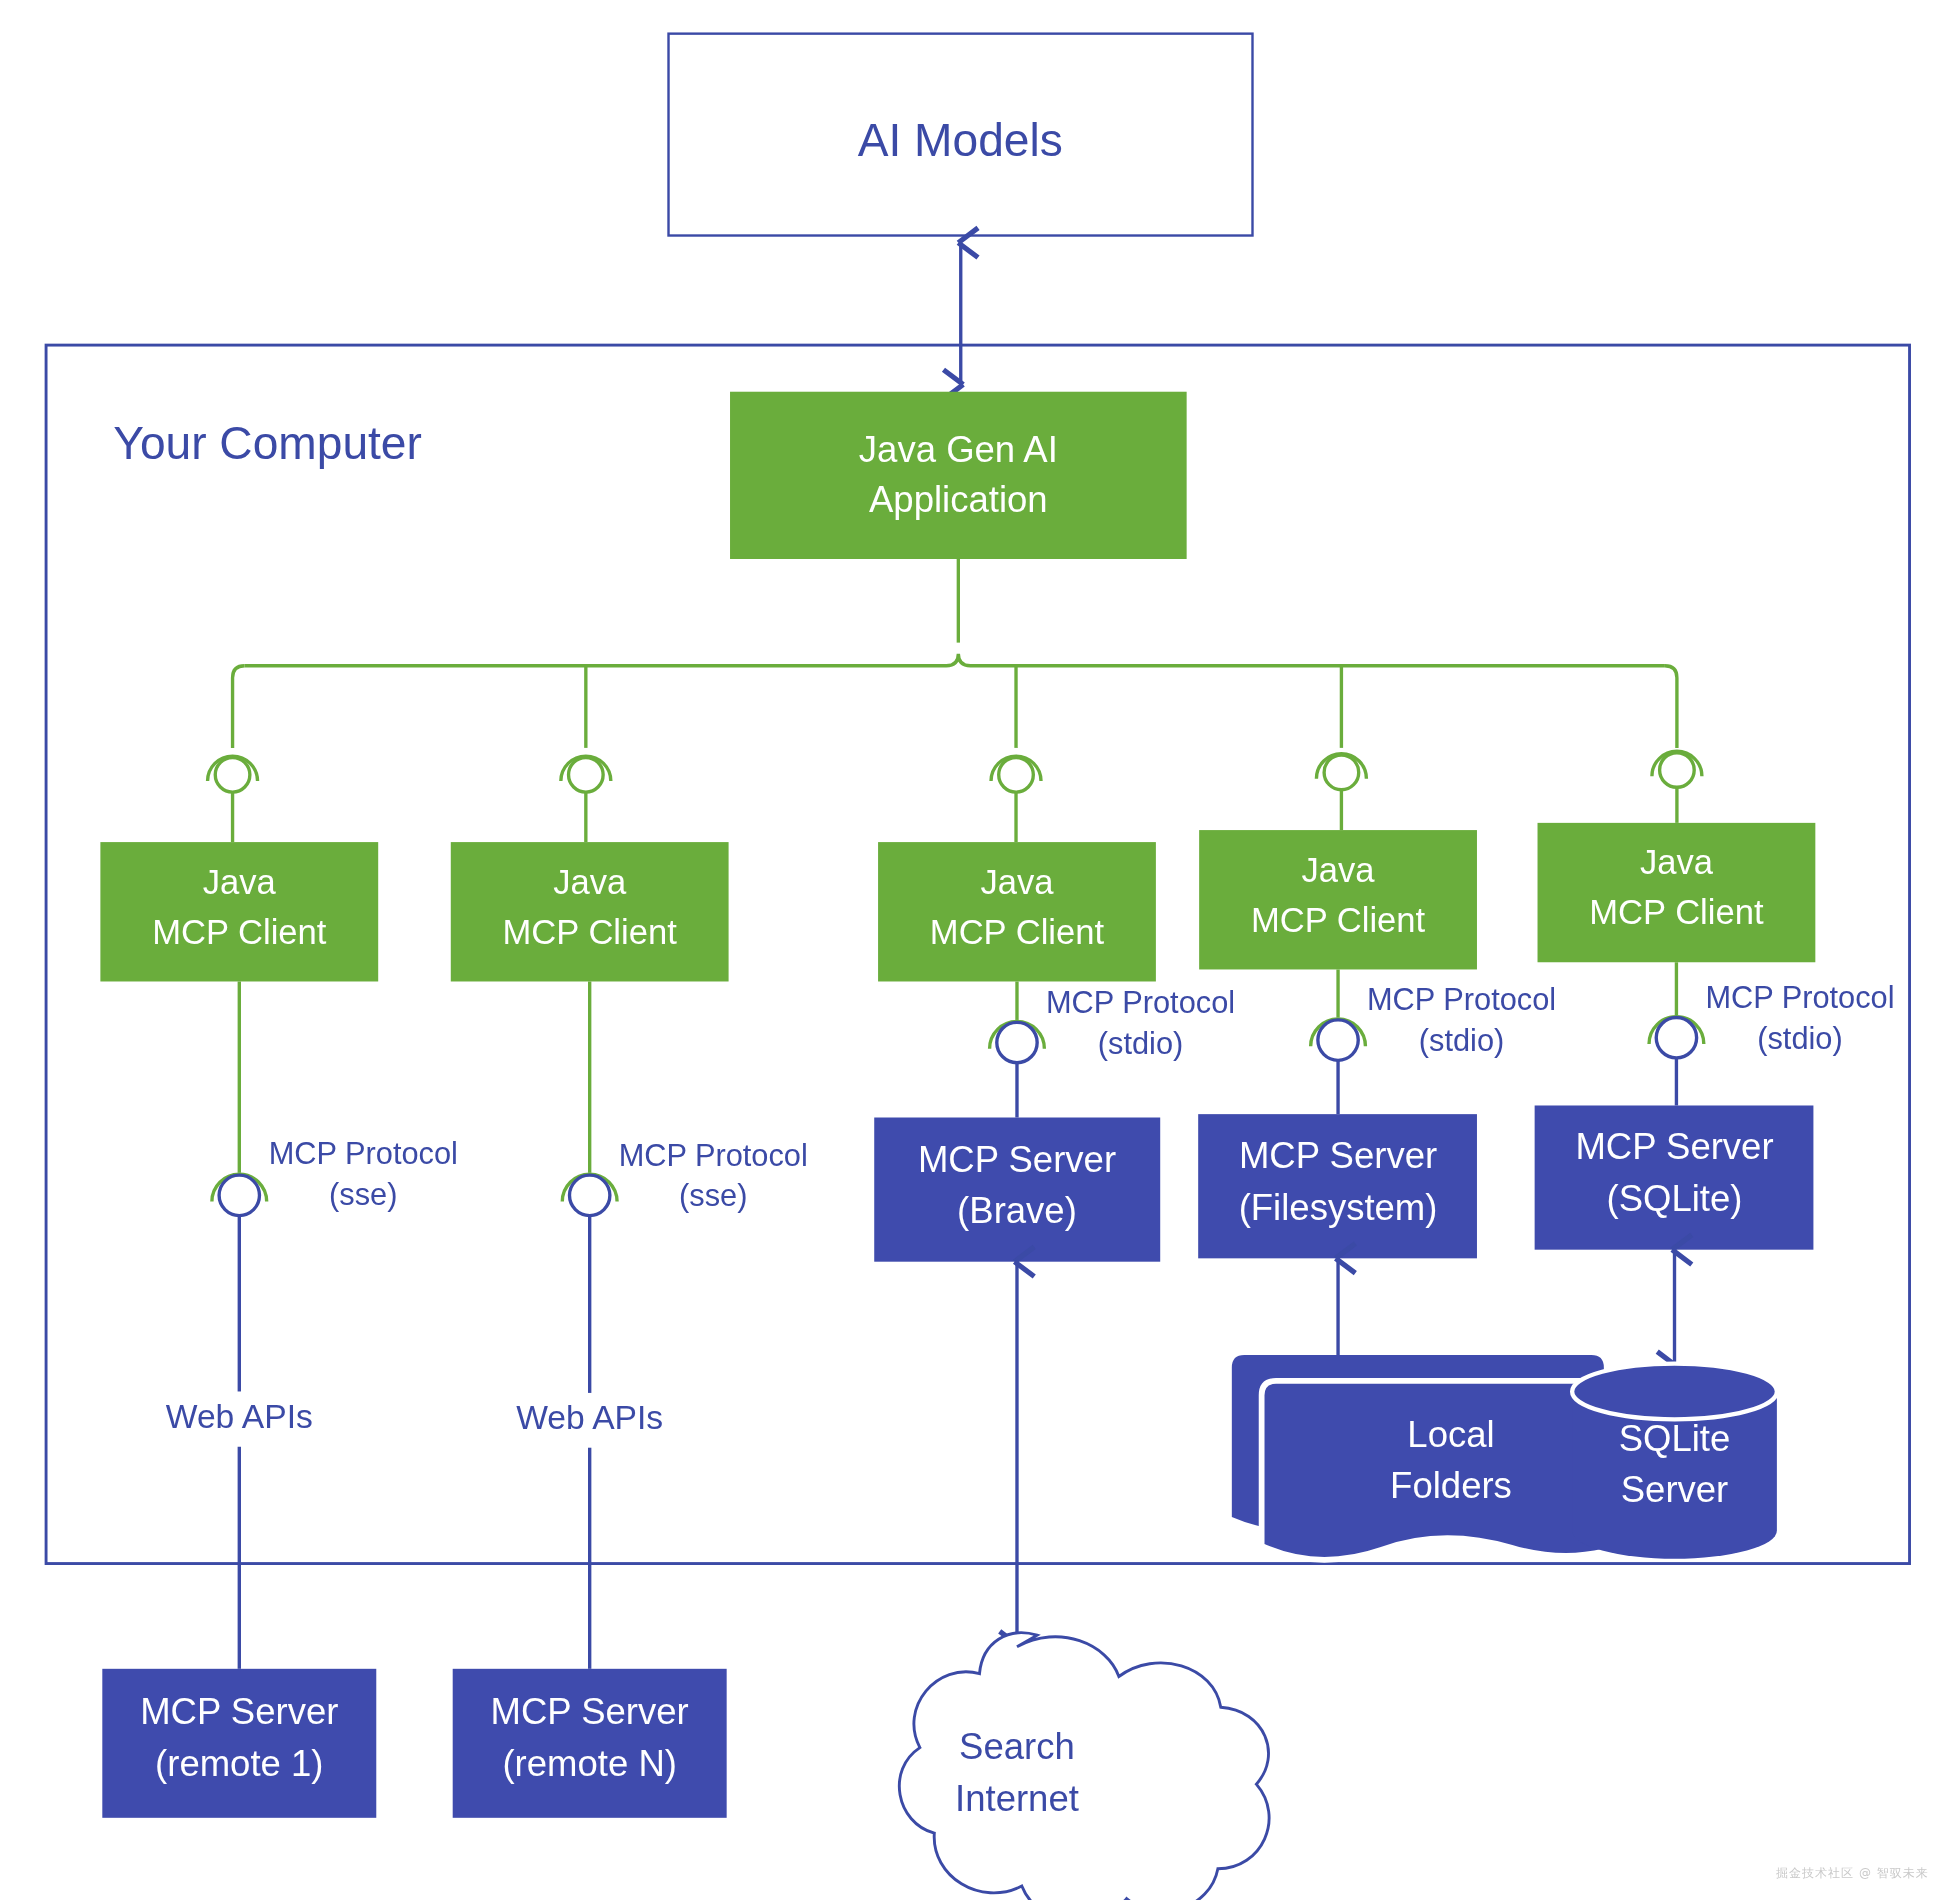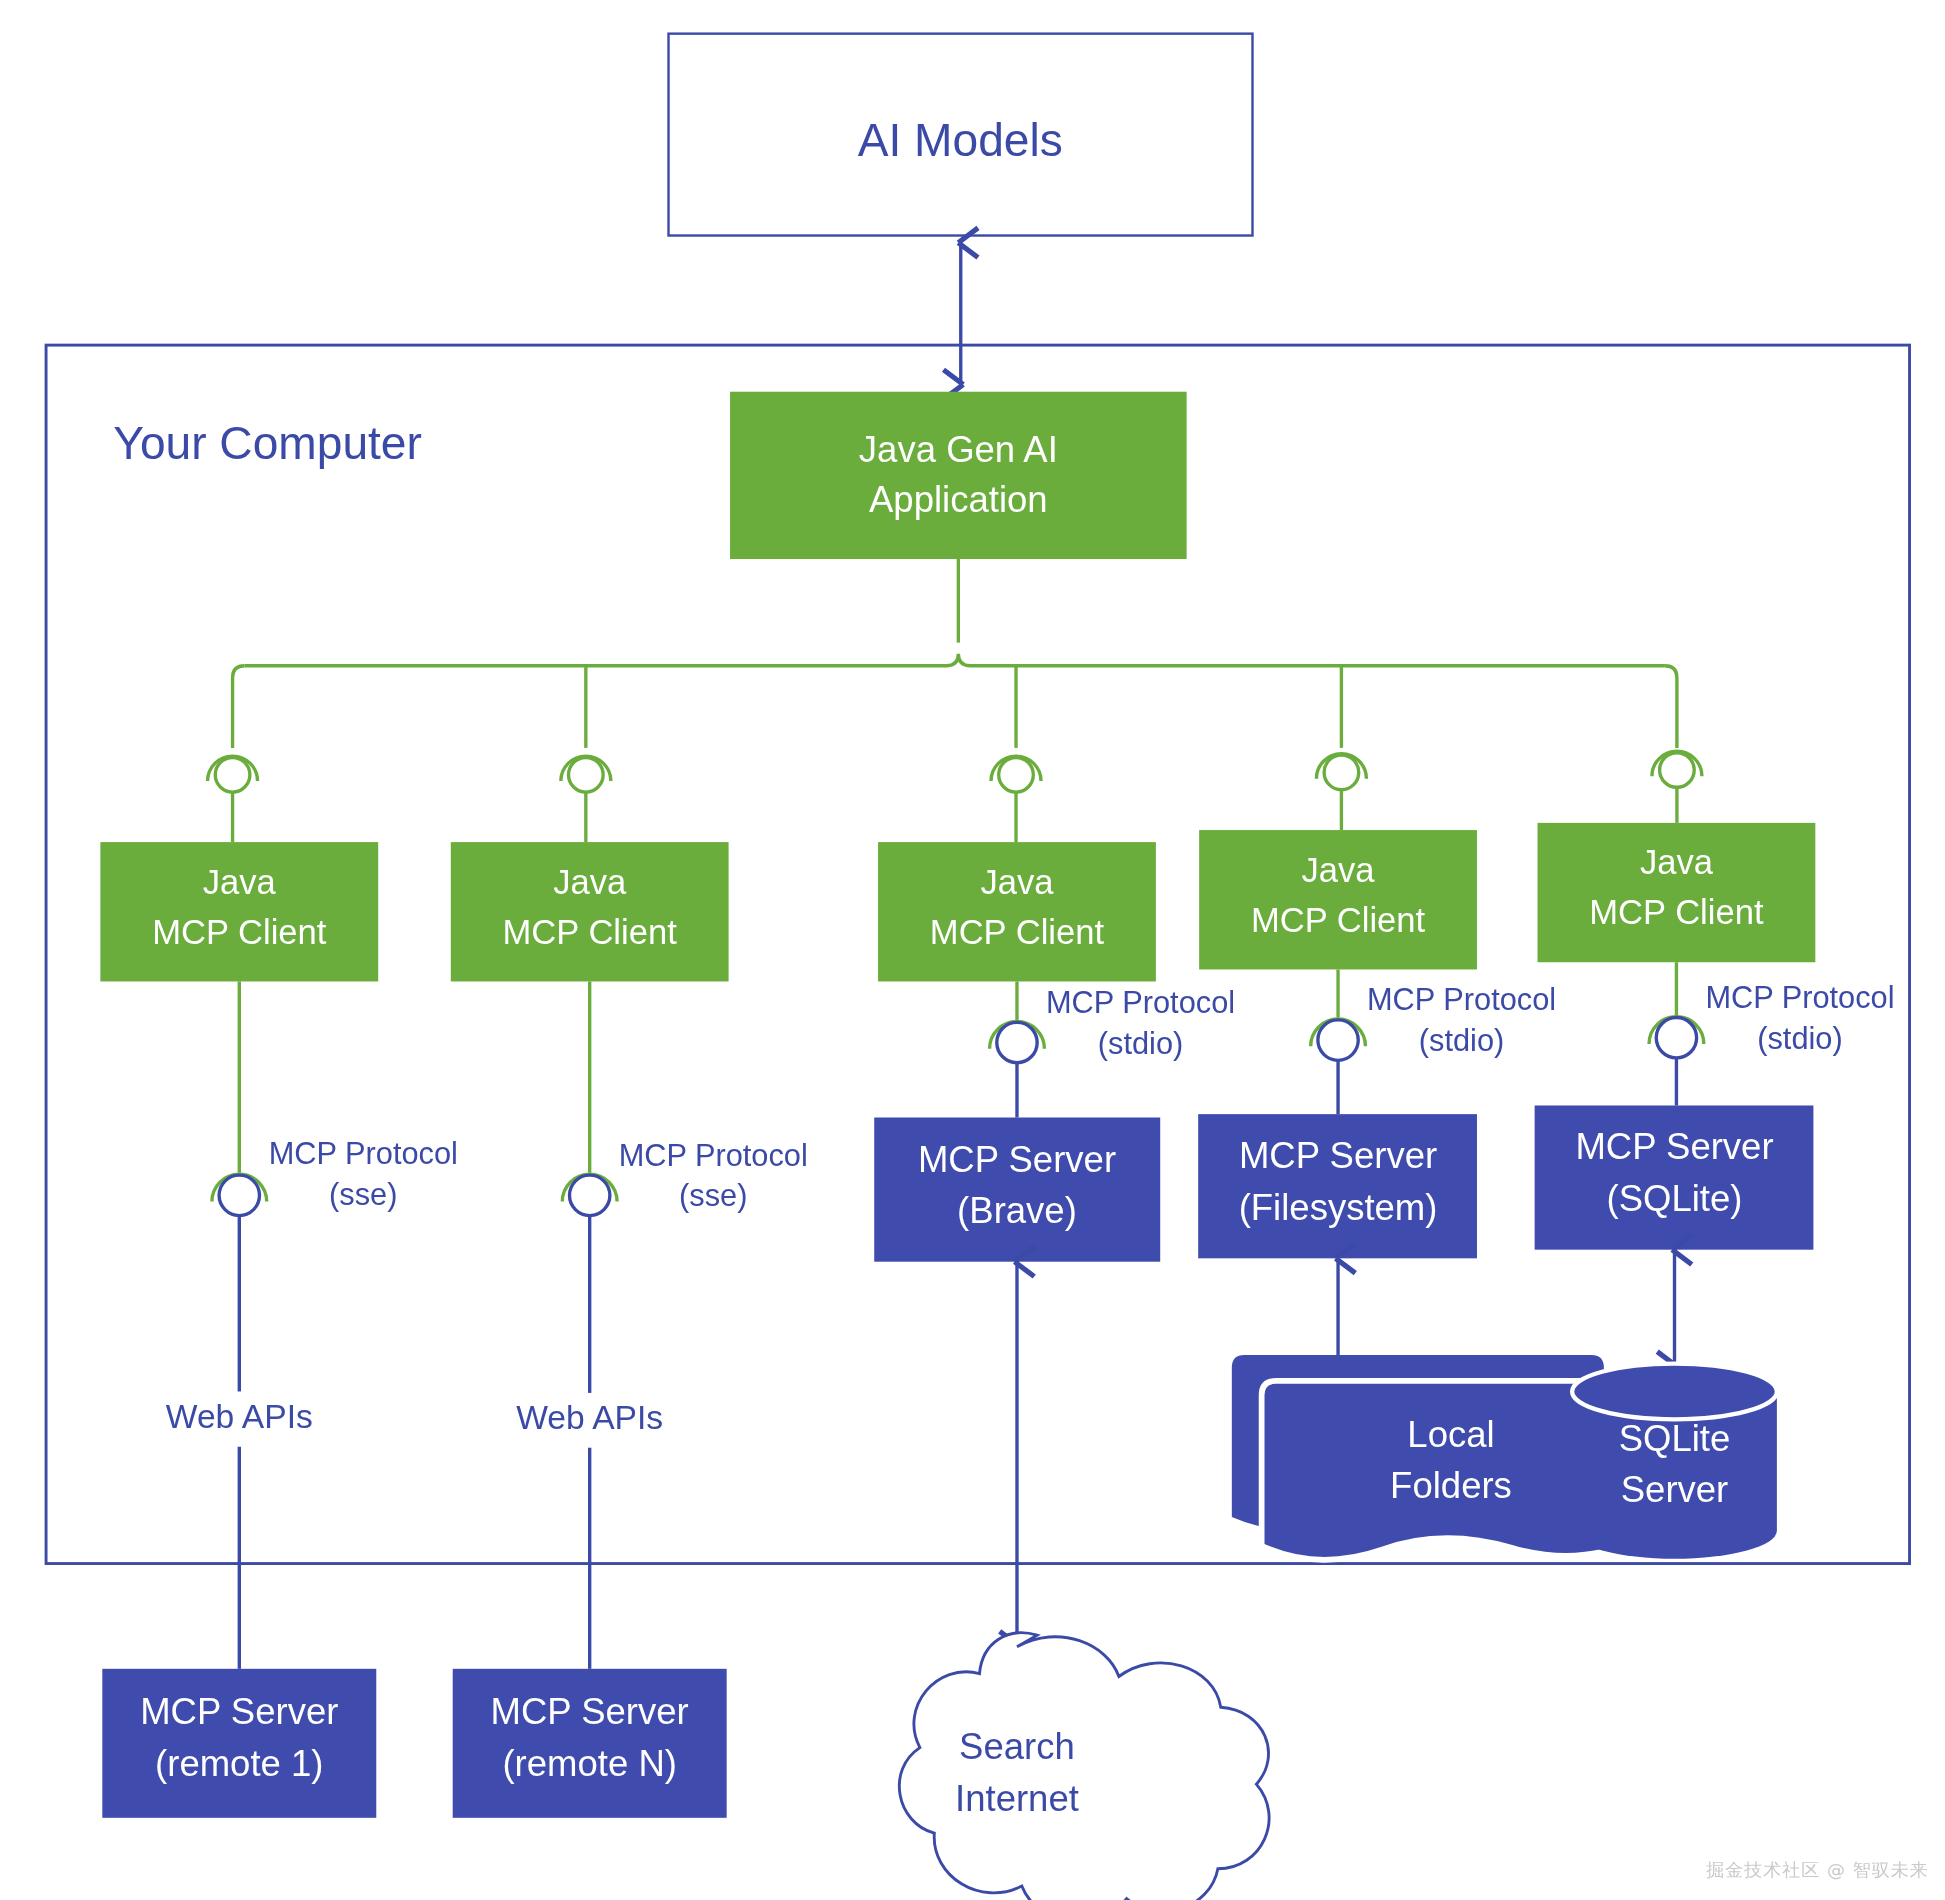--- a/index.html
+++ b/index.html
@@ -19,21 +19,21 @@
   .node-label.blue-text{fill:#3b4aa6;}
   .t-64{font-size:64px;}
   .t-70{font-size:70px;}
   .t-72{font-size:72px;}
   .t-76{font-size:76px;}
   .t-96{font-size:96px;}
 
   .watermark{
     position:absolute;
     right:17.3px;bottom:18px;
-    font-size:18px;
+    font-size:12px;
     color:#c9c9c9;
     letter-spacing:1px;
     font-family:"DejaVu Sans","Liberation Sans",sans-serif;
     white-space:nowrap;
     user-select:none;
   }
 </style>
 </head>
 <body>
 

